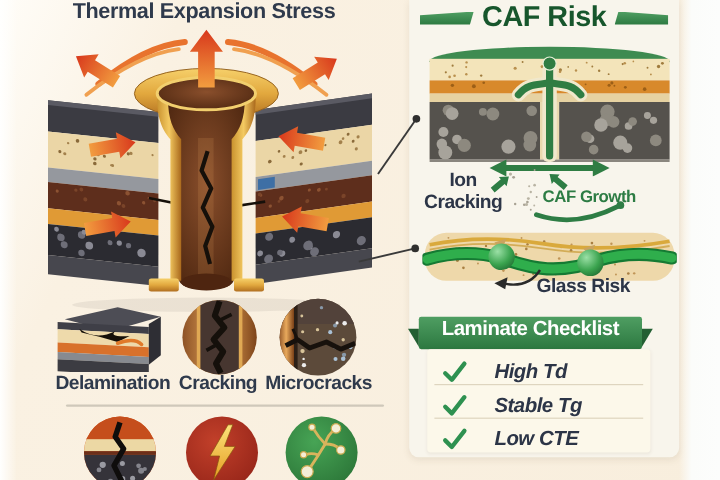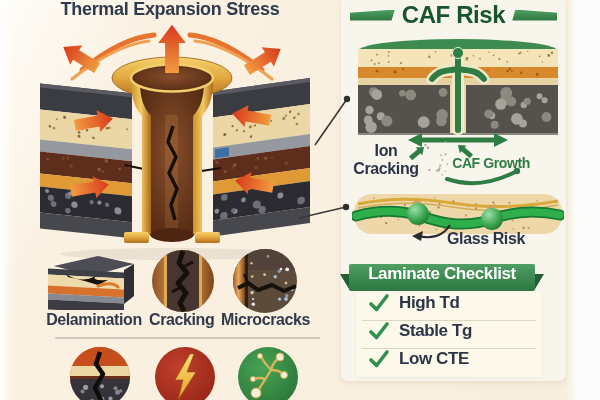--- a/index.html
+++ b/index.html
@@ -29,21 +29,21 @@
   .lam-banner{left:349px;top:264px;width:186px;height:27px;
     background:linear-gradient(#4f9e62,#2c7840);display:flex;justify-content:center;
     color:#fff;font-size:17px;font-weight:bold;letter-spacing:-0.4px;border-radius:2px;}
   .lam-banner::before{content:'';position:absolute;left:-9px;top:10px;
     border-top:15px solid #235f33;border-left:9px solid transparent;}
   .lam-banner::after{content:'';position:absolute;right:-9px;top:10px;
     border-top:15px solid #235f33;border-right:9px solid transparent;}
 
   .checklist{left:356px;top:291px;width:186px;height:86px;background:#fcf8ea;
     border-radius:3px;box-shadow:0 1px 3px rgba(90,70,40,.08);padding:2px 6px;box-sizing:border-box;}
-  .check-row{display:flex;align-items:flex-start;height:27px;gap:9px;padding-left:6px;}
+  .check-row{display:flex;align-items:flex-end;height:27px;gap:22px;padding-left:6px;font-style:italic;}
   .check-row:not(:last-child){border-bottom:1px solid #ded5bf;}
   .check-label{font-size:17px;font-weight:bold;color:#2c3547;letter-spacing:-0.4px;}
 
   .edge-r{left:566px;top:0;width:34px;height:400px;
     background:linear-gradient(90deg,rgba(251,252,250,0),#fbfcfa 30%,#fcfdfc);}
   .edge-l{left:0;top:0;width:14px;height:400px;
     background:linear-gradient(90deg,#fffffe,rgba(255,255,254,0));}
   svg{display:block;}
 </style>
 </head>

